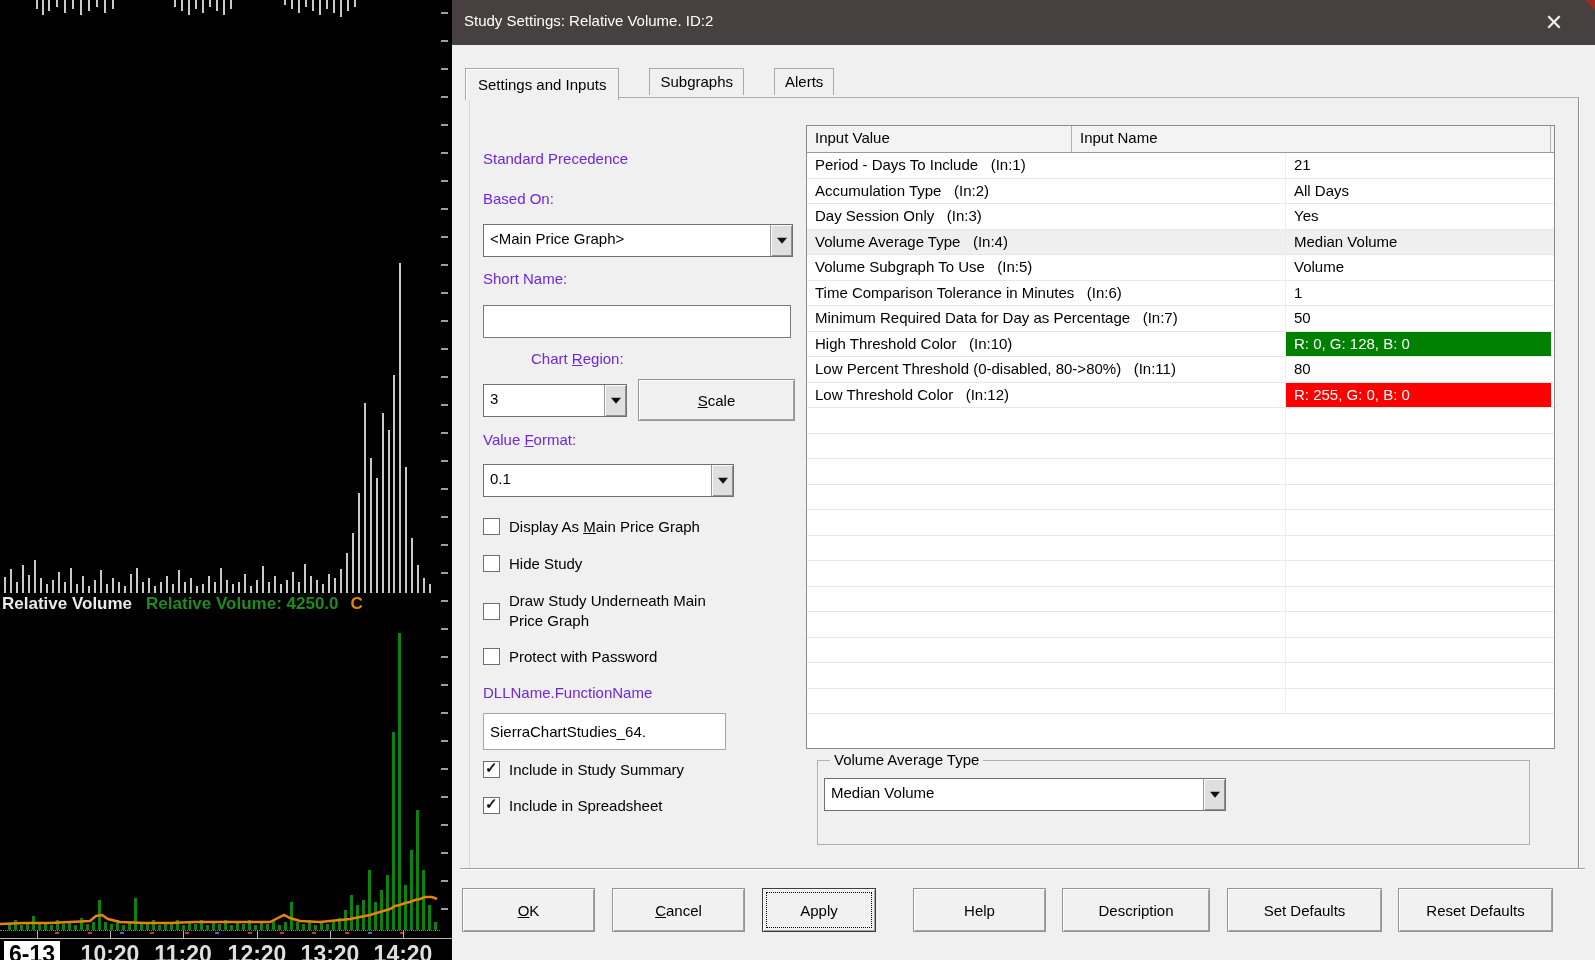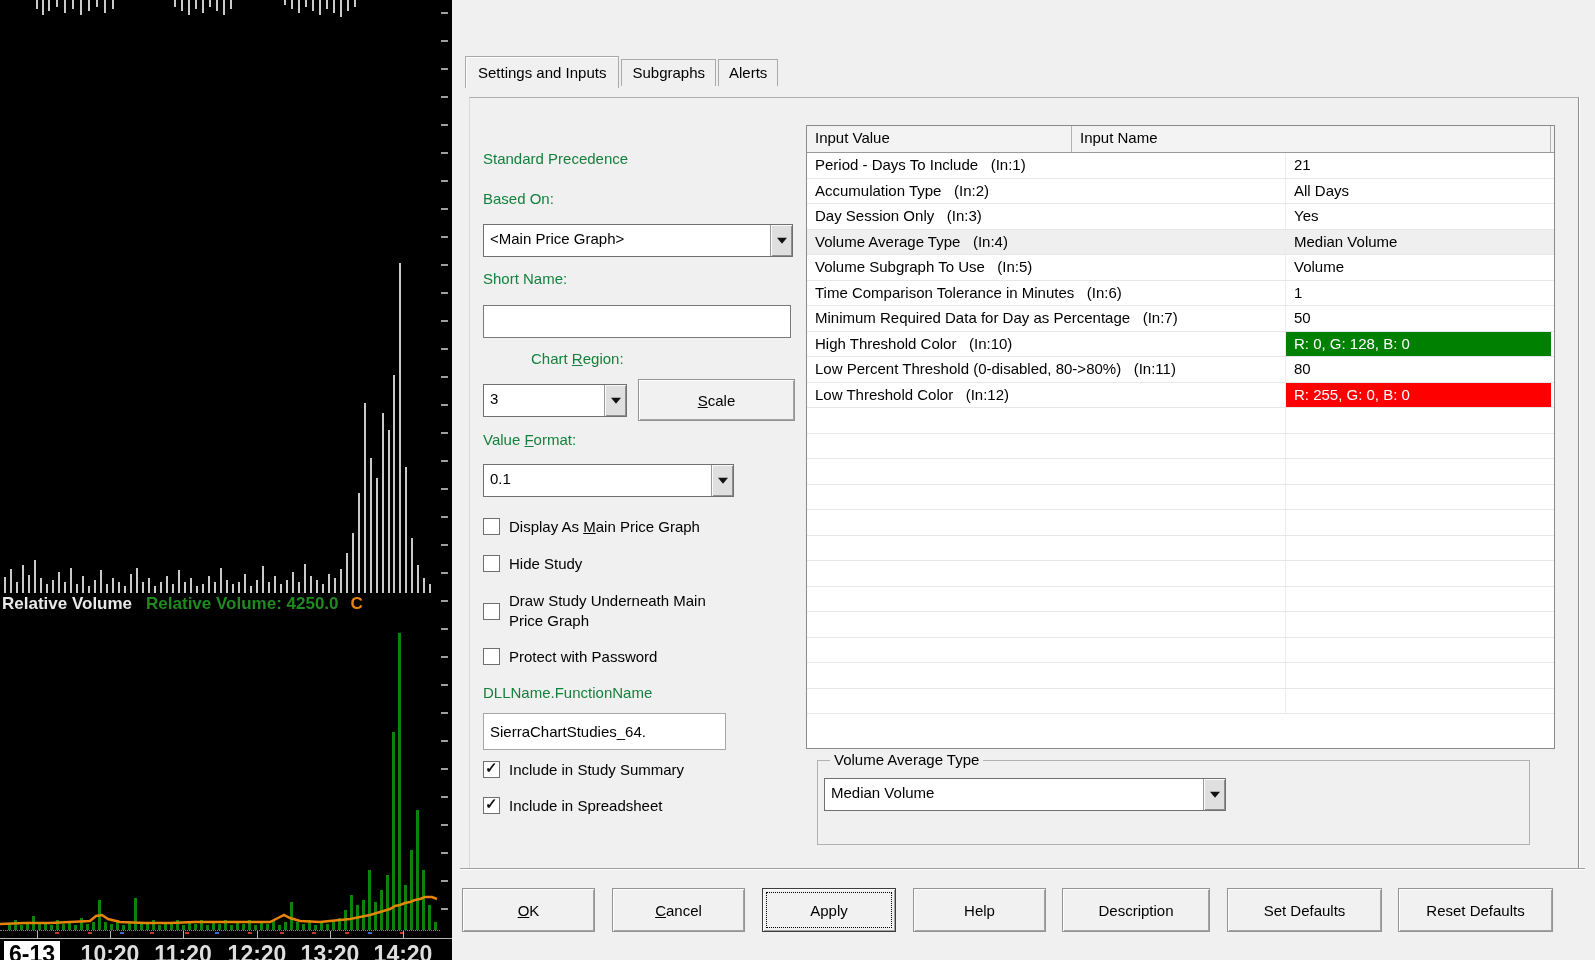--- a/index.html
+++ b/index.html
@@ -25,29 +25,29 @@
   
   #dialog{position:absolute;left:452px;top:0;width:1143px;height:960px;background:#f0f0f0;}
   #titlebar{position:absolute;left:0;top:0;width:100%;height:45px;background:#464140;}
   #title-text{position:absolute;left:12px;top:12px;color:#fff;font-size:15px;}
   #close-btn{position:absolute;left:1080px;top:6px;width:44px;height:34px;color:#f0f0f0;
              font-size:22px;text-align:center;line-height:34px;cursor:pointer;}
   #corner-flag{position:absolute;right:0;top:0;width:0;height:0;
                border-left:10px solid transparent;border-top:10px solid #9c2b21;}
 
   
-  #tabs{position:absolute;left:13px;top:56px;display:flex;align-items:center;}
+  #tabs{position:absolute;left:13px;top:68px;display:flex;align-items:flex-start;gap:28px;}
   .tab{background:#f0f0f0;border:1px solid #a9a9a9;border-bottom:none;font-size:15px;
        padding:4px 10px 5px 10px;margin-right:2px;color:#000;}
   .tab.active{padding:7px 12px 7px 12px;position:relative;z-index:3;box-shadow:inset 1px 1px 0 #fdfdfd;}
   #tabpage{position:absolute;left:17px;top:97px;width:1108px;height:771px;background:#f0f0f0;
            border-top:1px solid #aeaeae;border-left:1px solid #d9d9d9;
            border-right:1px solid #8f8f8f;border-bottom:none;box-shadow:1px 0 0 #fdfdfd;}
 
-  .lbl{position:absolute;font-size:15px;color:#15803d;white-space:nowrap;}
+  .lbl{position:absolute;font-size:15px;color:#6d28d9;white-space:nowrap;}
 
   
   .combo{position:absolute;background:#fff;border:1px solid #707070;display:flex;}
   .combo .val{flex:1;font-size:15px;padding:5px 6px 0 6px;white-space:nowrap;overflow:hidden;}
   .combo .arrow{width:21px;background:#dfdfdf;border-left:1px solid #9a9a9a;position:relative;
                 box-shadow:inset 1px 1px 0 #fbfbfb, inset -1px -1px 0 #8f8f8f;}
   .combo .arrow::after{content:"";position:absolute;left:50%;top:50%;transform:translate(-50%,-30%);
                 border:5px solid transparent;border-top:6px solid #111;}
 
   .textbox{position:absolute;background:#fff;border:1px solid #7a7a7a;font-size:15px;
@@ -351,20 +351,25 @@
     <div id="xlabels">
         <div class="xlabel" style="left: 110px;">10:20</div>
         <div class="xlabel" style="left: 183px;">11:20</div>
         <div class="xlabel" style="left: 257px;">12:20</div>
         <div class="xlabel" style="left: 330px;">13:20</div>
         <div class="xlabel" style="left: 403px;">14:20</div>
       </div>
   </div>
 
   <div id="dialog">
+    <div id="titlebar">
+      <span id="title-text">Study Settings: Relative Volume. ID:2</span>
+      <div id="close-btn">✕</div>
+      <div id="corner-flag"></div>
+    </div>
 
     <div id="tabs">
       <div class="tab active">Settings and Inputs</div>
       <div class="tab">Subgraphs</div>
       <div class="tab">Alerts</div>
     </div>
     <div id="tabpage"></div>
 
     <div class="lbl" style="left:31px;top:150px;">Standard Precedence</div>
 
@@ -521,20 +526,20 @@
       <div class="combo" style="left:6px;top:17px;width:400px;height:31px;">
         <div class="val">Median Volume</div>
         <div class="arrow"></div>
       </div>
     </div>
 
     <div id="divider"></div>
     <div id="button-row">
         <div class="btn" style="left: 10px; top: 888px; width: 133px;"><u>O</u>K</div>
         <div class="btn" style="left: 160px; top: 888px; width: 133px;"><u>C</u>ancel</div>
-        <div class="btn focused" style="left: 310px; top: 888px; width: 134px;">Apply</div>
+        <div class="btn focused" style="left: 310px; top: 888px; width: 114px;">Apply</div>
         <div class="btn" style="left: 461px; top: 888px; width: 133px;">Help</div>
         <div class="btn" style="left: 610px; top: 888px; width: 148px;">Description</div>
         <div class="btn" style="left: 775px; top: 888px; width: 155px;">Set Defaults</div>
         <div class="btn" style="left: 946px; top: 888px; width: 155px;">Reset Defaults</div>
       </div>
   </div>
 </div>
 
 </body></html>

